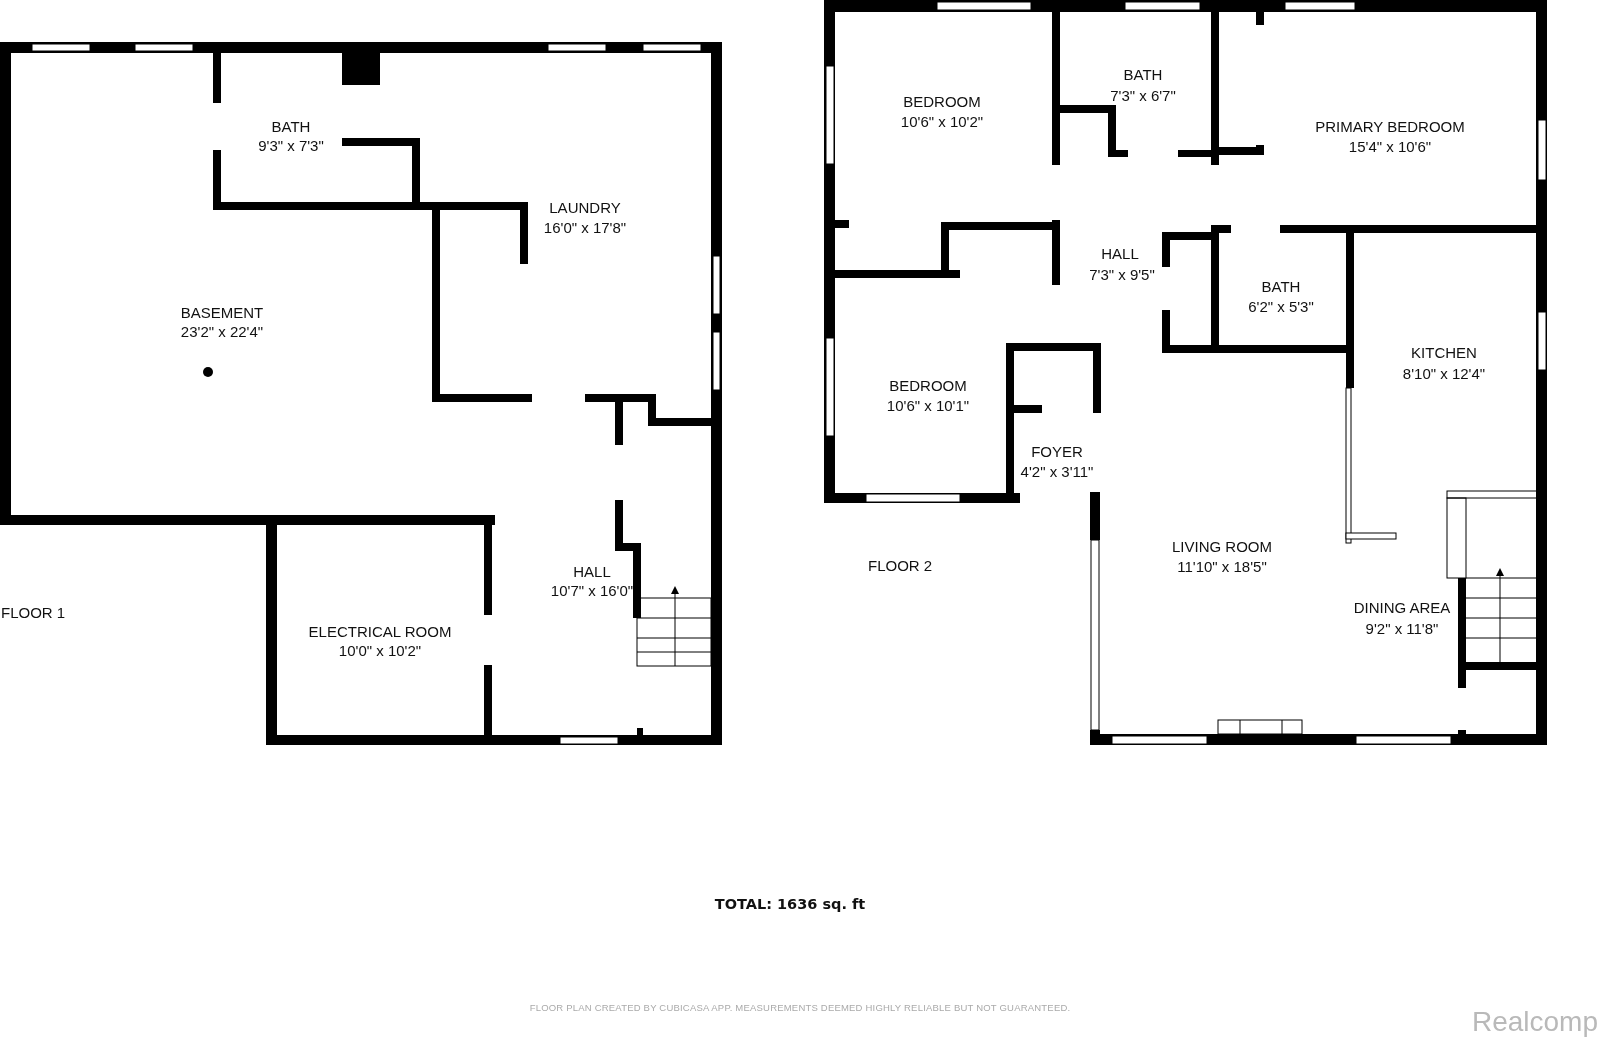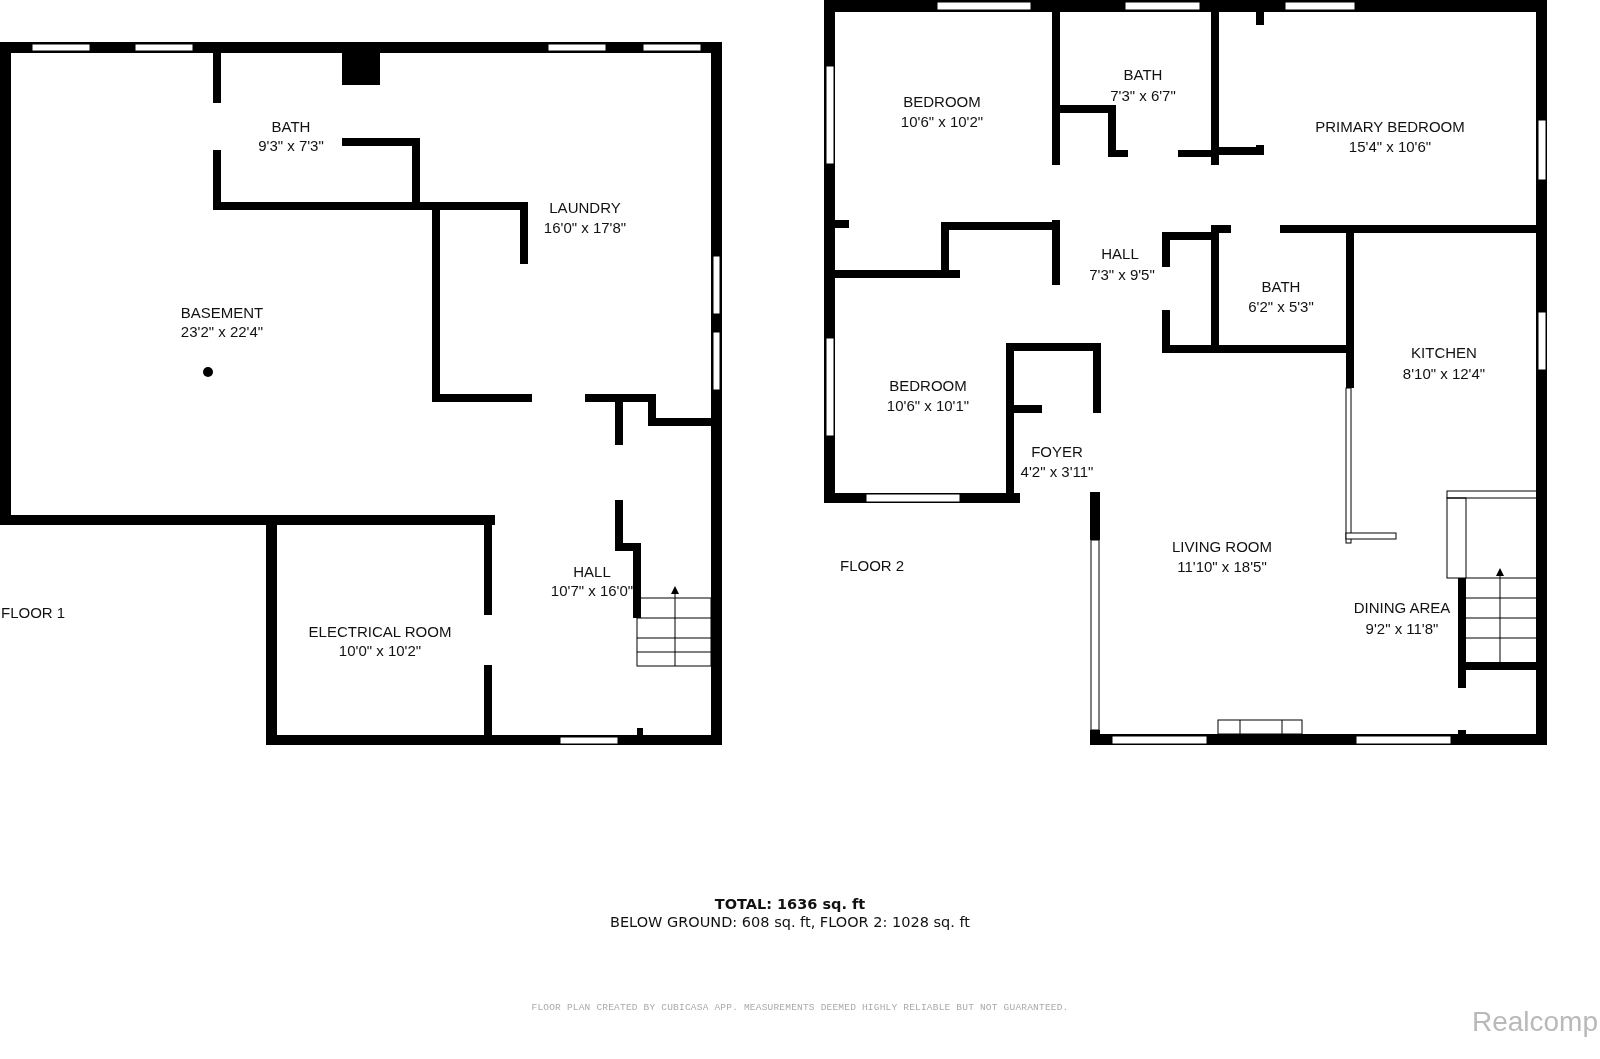--- a/index.html
+++ b/index.html
@@ -2,21 +2,21 @@
 <html><head>
 <meta charset="utf-8">
 <style>
   html,body{margin:0;padding:0;background:#fff;}
   body{width:1600px;height:1059px;position:relative;overflow:hidden;font-family:"Liberation Sans",sans-serif;color:#111;}
   svg.plan{position:absolute;left:0;top:0;}
   .room-label{font-family:"Liberation Sans",sans-serif;font-size:15px;fill:#111;text-anchor:middle;}
   .floor-label{position:absolute;font-size:15px;color:#111;}
   .summary{position:absolute;left:0;width:1580px;top:896px;text-align:center;font-family:"DejaVu Sans",sans-serif;font-size:14.5px;line-height:17.5px;color:#111;}
   .summary .total{font-weight:bold;}
-  .disclaimer{position:absolute;left:0;width:1600px;top:1002px;text-align:center;font-family:Liberation Mono, monospace;font-size:9.5px;color:#aaa;letter-spacing:0.2px;}
+  .disclaimer{position:absolute;left:0;width:1600px;top:1002px;text-align:center;font-family:Liberation Sans, sans-serif;font-size:9.5px;color:#aaa;letter-spacing:0.2px;}
   .brand{position:absolute;right:2px;top:1006px;font-family:"Liberation Sans",sans-serif;font-size:28px;color:#b9b9b9;}
 </style>
 </head>
 <body>
 
 <svg class="plan" width="1600" height="1059" viewBox="0 0 1600 1059">
   <defs>
     <g id="win-h">
         <rect x="0" y="-3" width="1" height="6" fill="#fff"></rect>
       </g>
@@ -180,21 +180,20 @@
     <text class="room-label" x="1057" y="457">FOYER</text>
     <text class="room-label" x="1057" y="477">4'2" x 3'11"</text>
     <text class="room-label" x="1222" y="552">LIVING ROOM</text>
     <text class="room-label" x="1222" y="572">11'10" x 18'5"</text>
     <text class="room-label" x="1402" y="613">DINING AREA</text>
     <text class="room-label" x="1402" y="634">9'2" x 11'8"</text>
   </g>
 </svg>
 
 <div class="floor-label" style="left:1px;top:604px;">FLOOR 1</div>
-<div class="floor-label" style="left:840px;top:557px;">FLOOR 2</div>
+<div class="floor-label" style="left:868px;top:557px;">FLOOR 2</div>
 
 <div class="summary">
   <div class="total">TOTAL: 1636 sq. ft</div>
-  <div>BELOW GROUND: 608 sq. ft, FLOOR 2: 1028 sq. ft</div>
 </div>
 
 <div class="disclaimer">FLOOR PLAN CREATED BY CUBICASA APP. MEASUREMENTS DEEMED HIGHLY RELIABLE BUT NOT GUARANTEED.</div>
 <div class="brand">Realcomp</div>
 
 </body></html>

